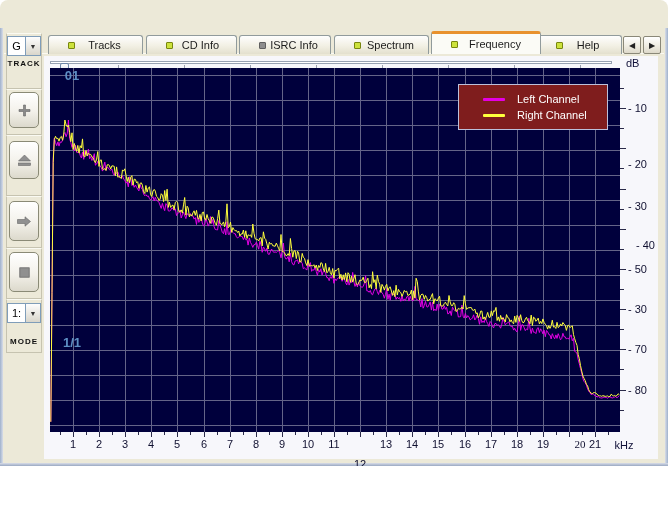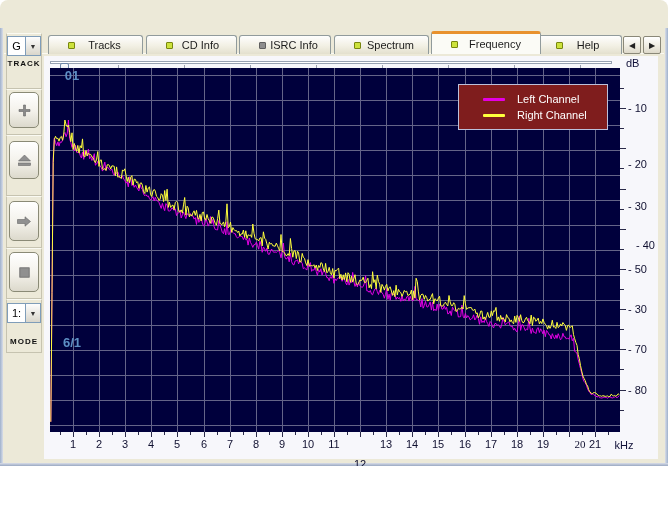--- a/index.html
+++ b/index.html
@@ -132,21 +132,21 @@
           </svg>
         </span>
       </div>
     </div>
 
   <div class="combo" style="left:7px;top:303px;">
     <div class="combo-field">1:</div>
     <div class="combo-btn">▼</div>
   </div>
   <div class="sb-label" style="top:326px;margin-top:11px;">MODE</div>
-  <div class="sb-value" style="top:335px;">6/1</div>
+  <div class="sb-value" style="top:335px;">1/1</div>
 
   <div class="chart">
     <div class="slider-track">
       <div class="slider-thumb"></div>
     </div>
     <div id="slider-ticks">
         <div class="slider-tick" style="left: 74px;"></div>
         <div class="slider-tick" style="left: 140px;"></div>
         <div class="slider-tick" style="left: 206px;"></div>
         <div class="slider-tick" style="left: 272px;"></div>

